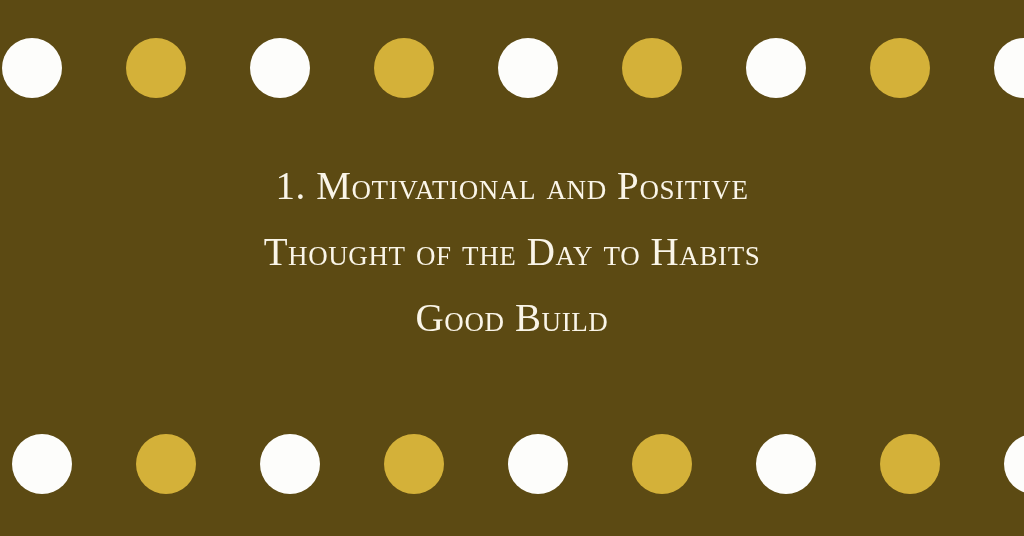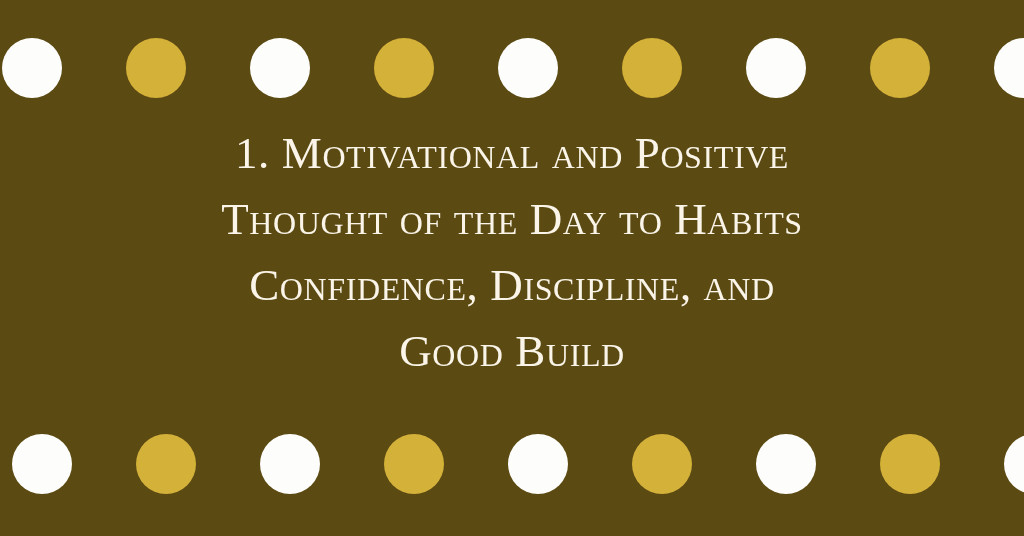--- a/index.html
+++ b/index.html
@@ -70,21 +70,21 @@
   }
 
   .title-line {
     display: block;
     width: 100%;
     text-align: center;
     color: #faf5e8;
     font-family: "Liberation Serif", "DejaVu Serif", serif;
     font-variant: small-caps;
     font-weight: 400;
-    font-size: 45px;
+    font-size: 39px;
     line-height: 66px;
     letter-spacing: 0.6px;
     white-space: nowrap;
   }
 </style>
 </head>
 <body>
 
 <div id="banner">
 
@@ -96,21 +96,20 @@
       <div class="dot white" style="left: 498px;"></div>
       <div class="dot gold" style="left: 622px;"></div>
       <div class="dot white" style="left: 746px;"></div>
       <div class="dot gold" style="left: 870px;"></div>
       <div class="dot white" style="left: 994px;"></div>
     </div>
 
   <div id="title-block">
     <span class="title-line">1. Motivational and Positive</span>
     <span class="title-line">Thought of the Day to Habits</span>
-    <span class="title-line">Confidence, Discipline, and</span>
     <span class="title-line">Good Build</span>
   </div>
 
   <div class="dot-row" id="dot-row-bottom">
       <div class="dot white" style="left: 12px;"></div>
       <div class="dot gold" style="left: 136px;"></div>
       <div class="dot white" style="left: 260px;"></div>
       <div class="dot gold" style="left: 384px;"></div>
       <div class="dot white" style="left: 508px;"></div>
       <div class="dot gold" style="left: 632px;"></div>

